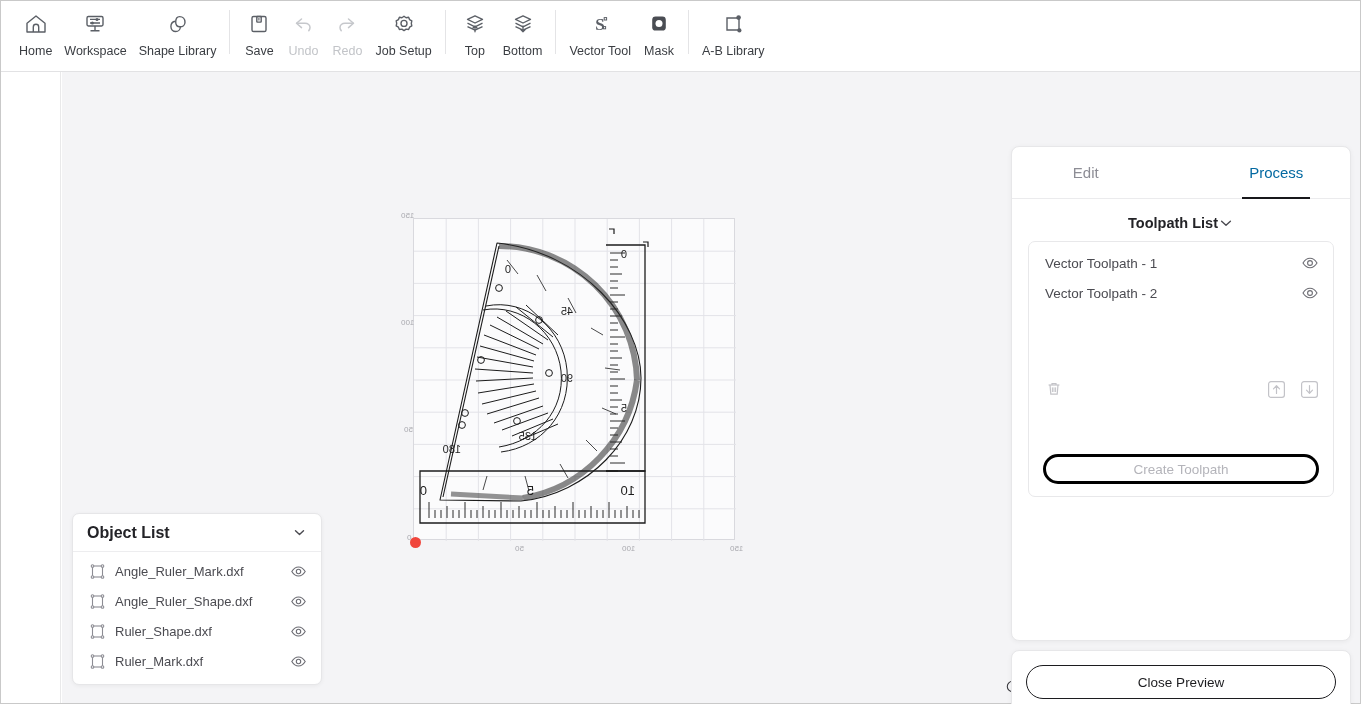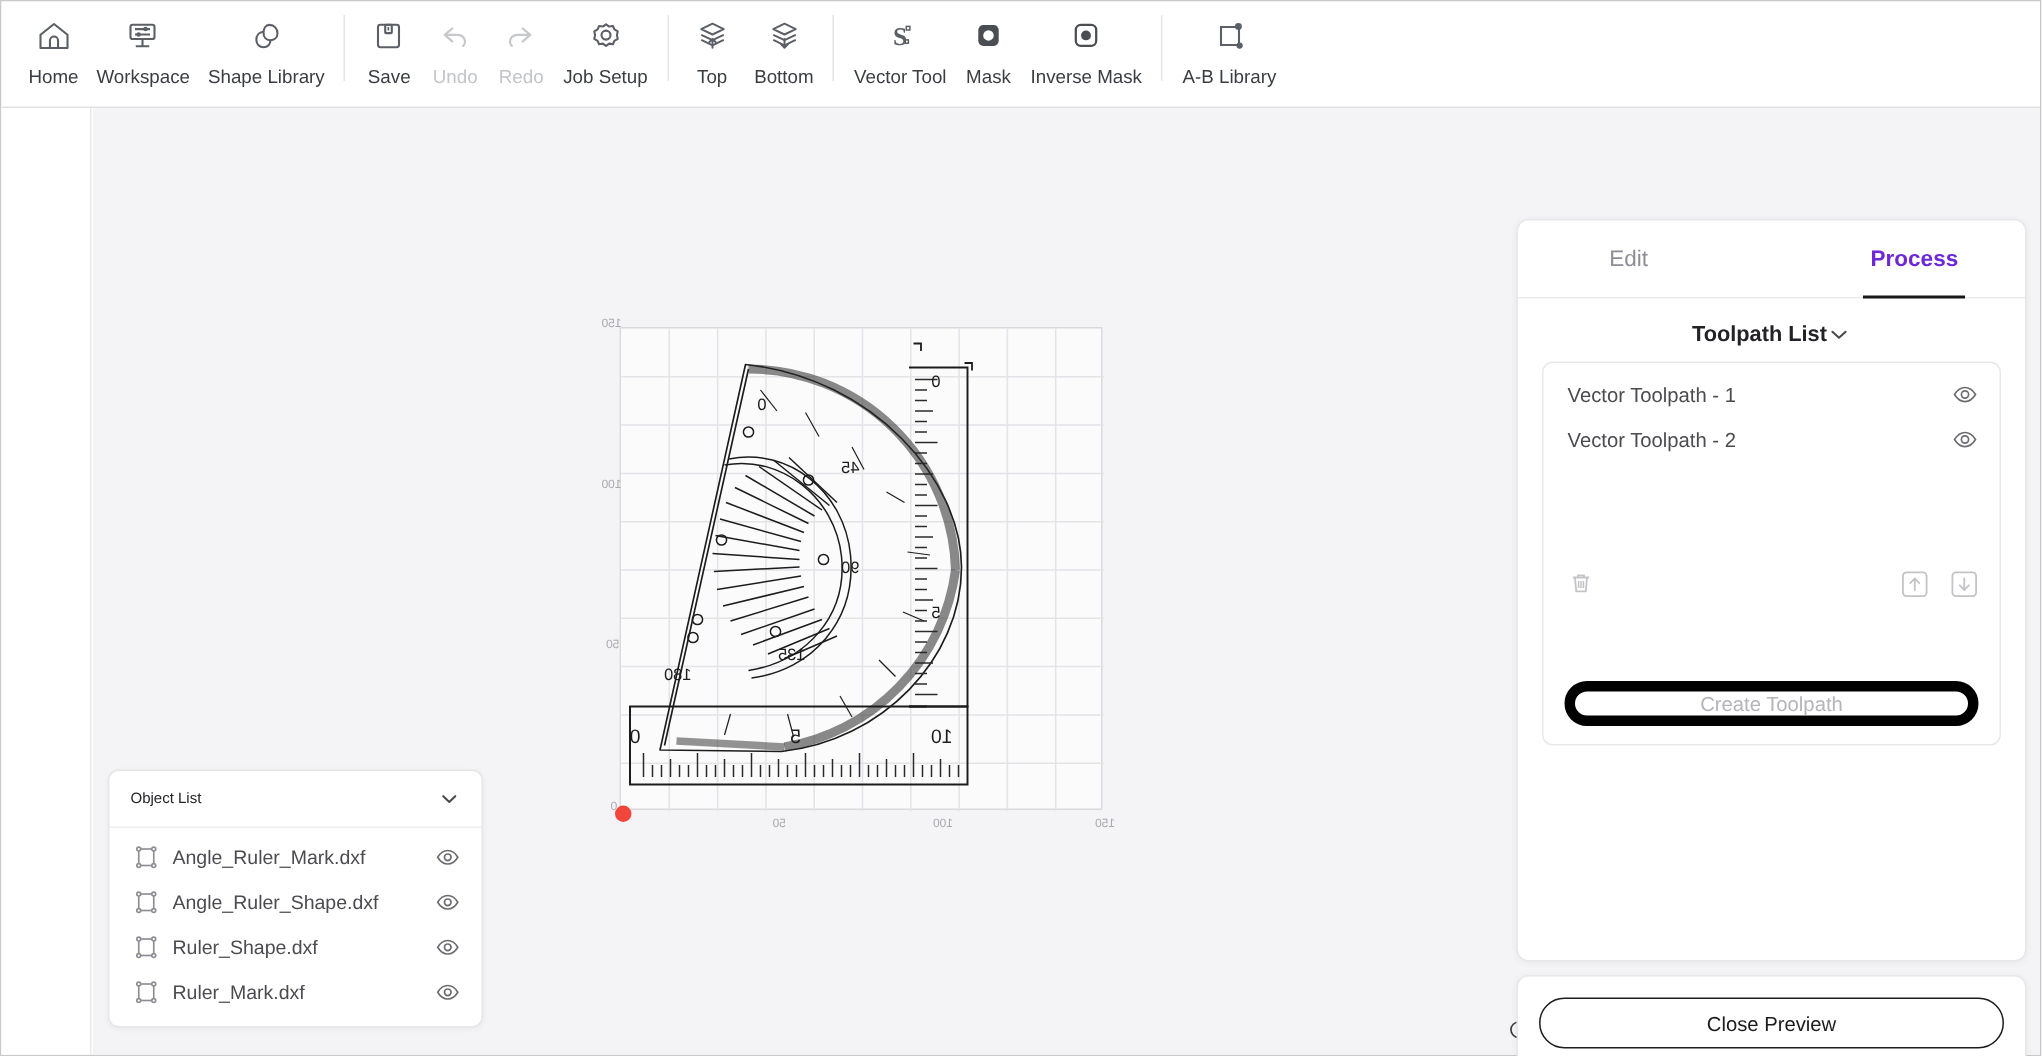--- a/index.html
+++ b/index.html
@@ -132,22 +132,22 @@
   }
   #object-list .ol-head {
     display: flex;
     align-items: center;
     justify-content: space-between;
     height: 38px;
     padding: 0 14px;
     border-bottom: 1px solid #ededef;
   }
   #object-list .ol-title {
-    font-size: 10px;
-    font-weight: normal;
+    font-size: 16px;
+    font-weight: bold;
     color: #232327;
   }
   #object-list .ol-rows { padding: 4px 0 8px 0; }
   .ol-row {
     display: flex;
     align-items: center;
     height: 30px;
     padding: 0 14px 0 16px;
     cursor: pointer;
   }
@@ -195,21 +195,21 @@
   .tab {
     flex: 1;
     display: flex;
     align-items: center;
     justify-content: center;
     font-size: 15px;
     color: #8d8d95;
     cursor: pointer;
     position: relative;
   }
-  .tab.active { color: #6d28d9; font-weight: bold; }
+  .tab.active { color: #0369a1; font-weight: normal; }
   .tab.active::after {
     content: "";
     position: absolute;
     bottom: -1px;
     left: 50%;
     transform: translateX(-50%);
     width: 68px;
     height: 2.5px;
     background: #18181b;
   }
@@ -251,21 +251,21 @@
     align-items: center;
     justify-content: space-between;
     padding: 0 14px 0 16px;
     height: 36px;
   }
   .tp-actions .right-group { display: flex; gap: 14px; }
   .icon-btn { display:flex; color:#c3c3c8; cursor:pointer; }
   .create-btn {
     margin: 19px 14px 12px 14px;
     height: 30px;
-    border: 7px solid #000000;
+    border: 3px solid #000000;
     border-radius: 15px;
     display: flex;
     align-items: center;
     justify-content: center;
     font-size: 13.5px;
     color: #b4b4ba;
     cursor: pointer;
     background: #ffffff;
   }
 
@@ -423,29 +423,20 @@
     <div class="tb-item">
       <span class="tb-icon">
         <svg width="26" height="26" viewBox="0 0 26 26">
           <rect x="6.2" y="5.6" width="13.6" height="14" rx="3.4" fill="#4a4d53"></rect>
           <circle cx="13" cy="12.6" r="3.5" fill="#ffffff"></circle>
         </svg>
       </span>
       <span class="tb-label">Mask</span>
     </div>
 
-    <div class="tb-item">
-      <span class="tb-icon">
-        <svg width="26" height="26" viewBox="0 0 26 26">
-          <rect x="6.2" y="5.6" width="13.6" height="14" rx="3.4" fill="none" stroke="#4a4d53" stroke-width="1.5"></rect>
-          <circle cx="13" cy="12.6" r="3.3" fill="#4a4d53"></circle>
-        </svg>
-      </span>
-      <span class="tb-label">Inverse Mask</span>
-    </div>
 
     <div class="tb-sep"></div>
 
     <div class="tb-item">
       <span class="tb-icon">
         <svg width="26" height="26" viewBox="0 0 26 26" fill="none" stroke="currentColor" stroke-width="1.4">
           <path d="M7 19 V7 h12 v12 H7 z"></path>
           <circle cx="18.6" cy="6.6" r="2.3" fill="currentColor" stroke="none"></circle>
           <circle cx="19.4" cy="19.4" r="2.1" fill="currentColor" stroke="none"></circle>
         </svg>

